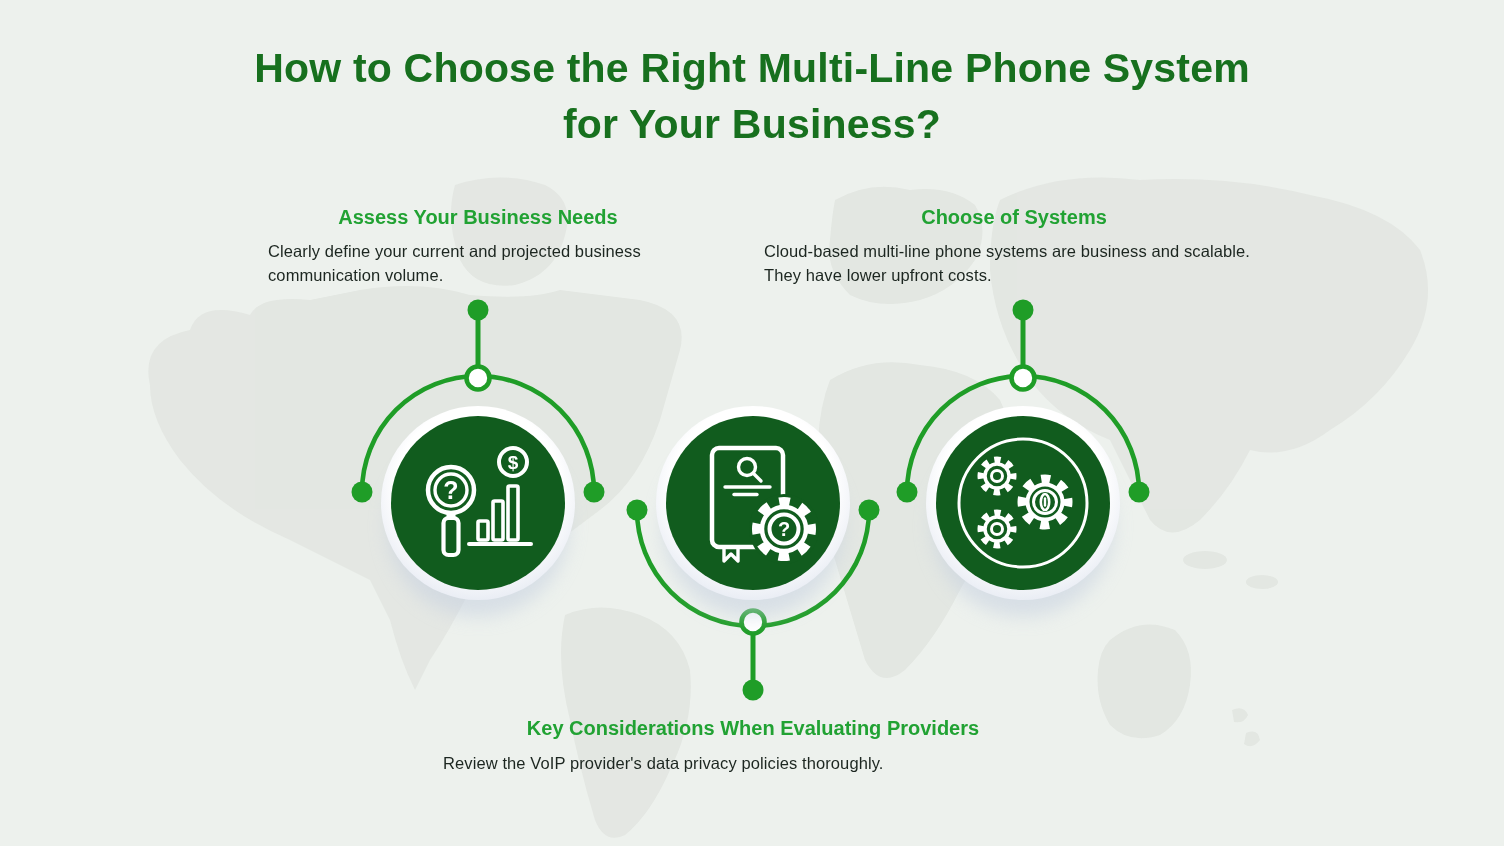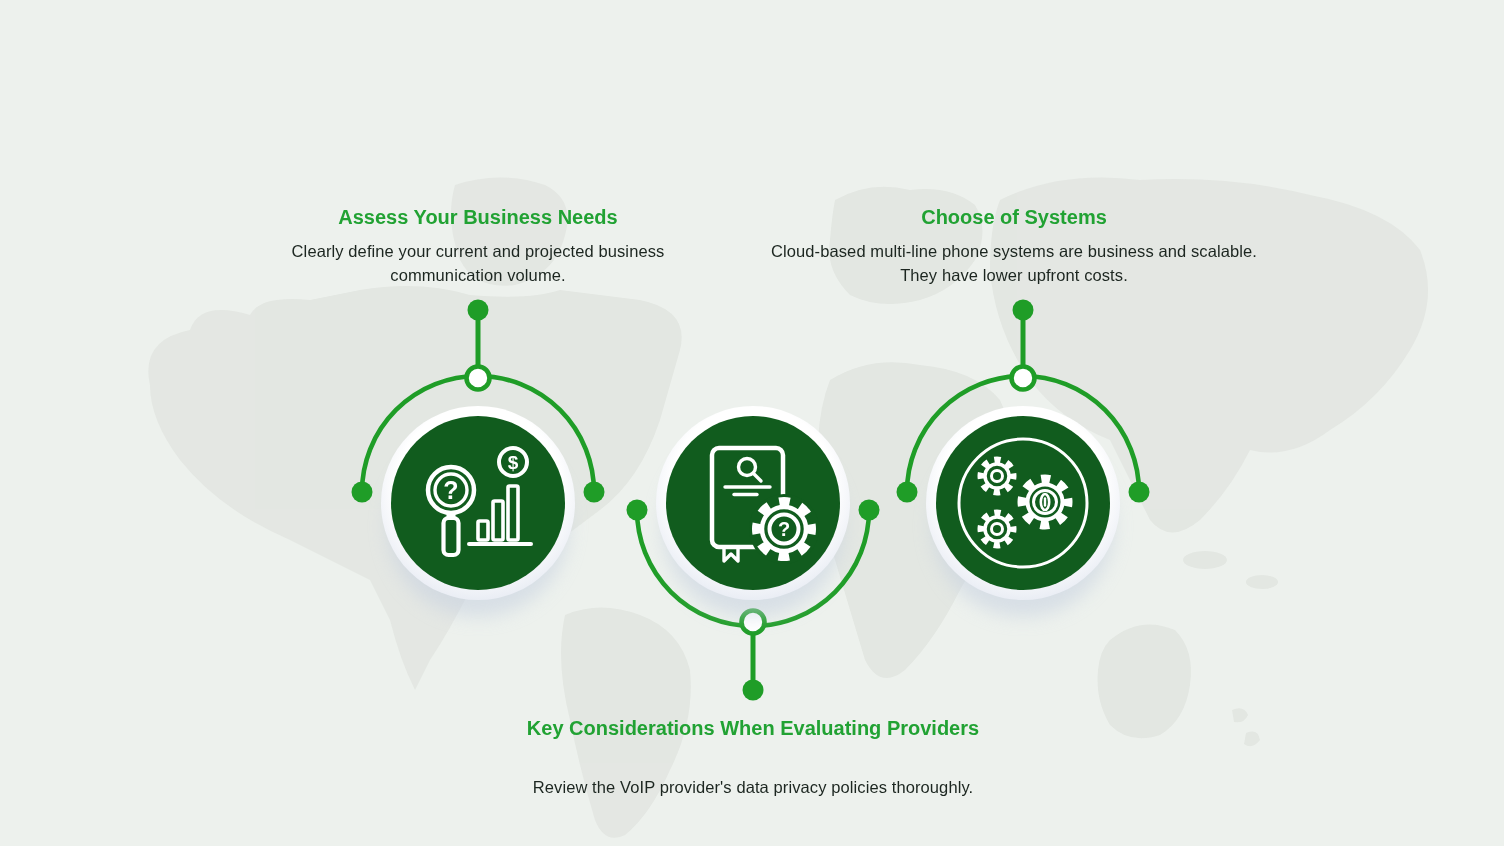--- a/index.html
+++ b/index.html
@@ -13,29 +13,29 @@
     position:absolute; top:40px; left:0; width:1504px; margin:0;
     text-align:center; color:#17701e; font-size:41px; font-weight:700;
     line-height:56px; letter-spacing:0.2px;
   }
   .title span { display:block; }
   .step-heading {
     position:absolute; text-align:center; color:#21a233;
     font-size:20px; font-weight:700; line-height:30px;
   }
   .step-desc {
-    position:absolute; text-align:center; color:#1c2620;
+    position:absolute; color:#1c2620;
     font-size:16.5px; font-weight:400; line-height:24px; letter-spacing:0.1px;
   }
   .h-left  { left:268px; top:202px; width:420px; }
   .d-left  { left:268px; top:239px; width:420px; }
   .h-right { left:764px; top:202px; width:500px; }
   .d-right { left:764px; top:239px; width:500px; }
   .h-mid   { left:443px; top:713px; width:620px; }
-  .d-mid   { left:443px; top:775px; width:620px; }
+  .d-mid   { left:443px; top:751px; width:620px; }
   .node { position:absolute; width:300px; height:410px; }
   .node-left  { left:328px; top:293px; }
   .node-mid   { left:603px; top:303px; }
   .node-right { left:873px; top:293px; }
   .conn { stroke:#1f9d27; fill:none; }
   .icon { stroke:#ffffff; fill:none; stroke-linecap:round; stroke-linejoin:round; }
   .icon-text { fill:#ffffff; stroke:none; font-family:"Liberation Sans",sans-serif; font-weight:bold; text-anchor:middle; }
 </style>
 </head>
 <body>
@@ -50,20 +50,24 @@
       <path d="M835,200 Q870,180 910,190 Q950,185 975,205 Q990,230 975,260 Q955,290 920,300 Q880,310 850,295 Q825,270 830,240 Q832,215 835,200 Z"></path>
       <path d="M830,380 Q870,355 920,365 Q975,370 1000,400 Q1020,440 1005,490 Q990,540 960,590 Q935,640 905,670 Q880,690 865,660 Q850,610 835,560 Q815,500 818,440 Q820,405 830,380 Z"></path>
       <path d="M1000,200 Q1060,170 1140,180 Q1230,175 1310,195 Q1390,210 1420,250 Q1440,300 1410,350 Q1380,400 1330,430 Q1290,460 1250,450 Q1230,490 1200,520 Q1170,545 1150,520 Q1130,480 1110,440 Q1060,420 1030,380 Q995,330 990,270 Q990,225 1000,200 Z"></path>
       <ellipse cx="1205" cy="560" rx="22" ry="9"></ellipse>
       <ellipse cx="1262" cy="582" rx="16" ry="7"></ellipse>
       <path d="M1110,640 Q1140,615 1175,630 Q1195,650 1190,685 Q1185,720 1160,735 Q1130,745 1110,725 Q1095,700 1098,670 Q1100,650 1110,640 Z"></path>
       <path d="M1232,710 Q1244,705 1248,715 Q1244,724 1234,722 Z M1246,733 Q1258,728 1260,740 Q1252,750 1244,744 Z"></path>
     </g>
   </svg>
 
+  <h1 class="title">
+    <span>How to Choose the Right Multi-Line Phone System</span>
+    <span>for Your Business?</span>
+  </h1>
 
   <div class="step-heading h-left">Assess Your Business Needs</div>
   <div class="step-desc d-left">Clearly define your current and projected business communication volume.</div>
 
   <div class="step-heading h-right">Choose of Systems</div>
   <div class="step-desc d-right">Cloud-based multi-line phone systems are business and scalable. They have lower upfront costs.</div>
 
   <div class="step-heading h-mid">Key Considerations When Evaluating Providers</div>
   <div class="step-desc d-mid">Review the VoIP provider's data privacy policies thoroughly.</div>
 

